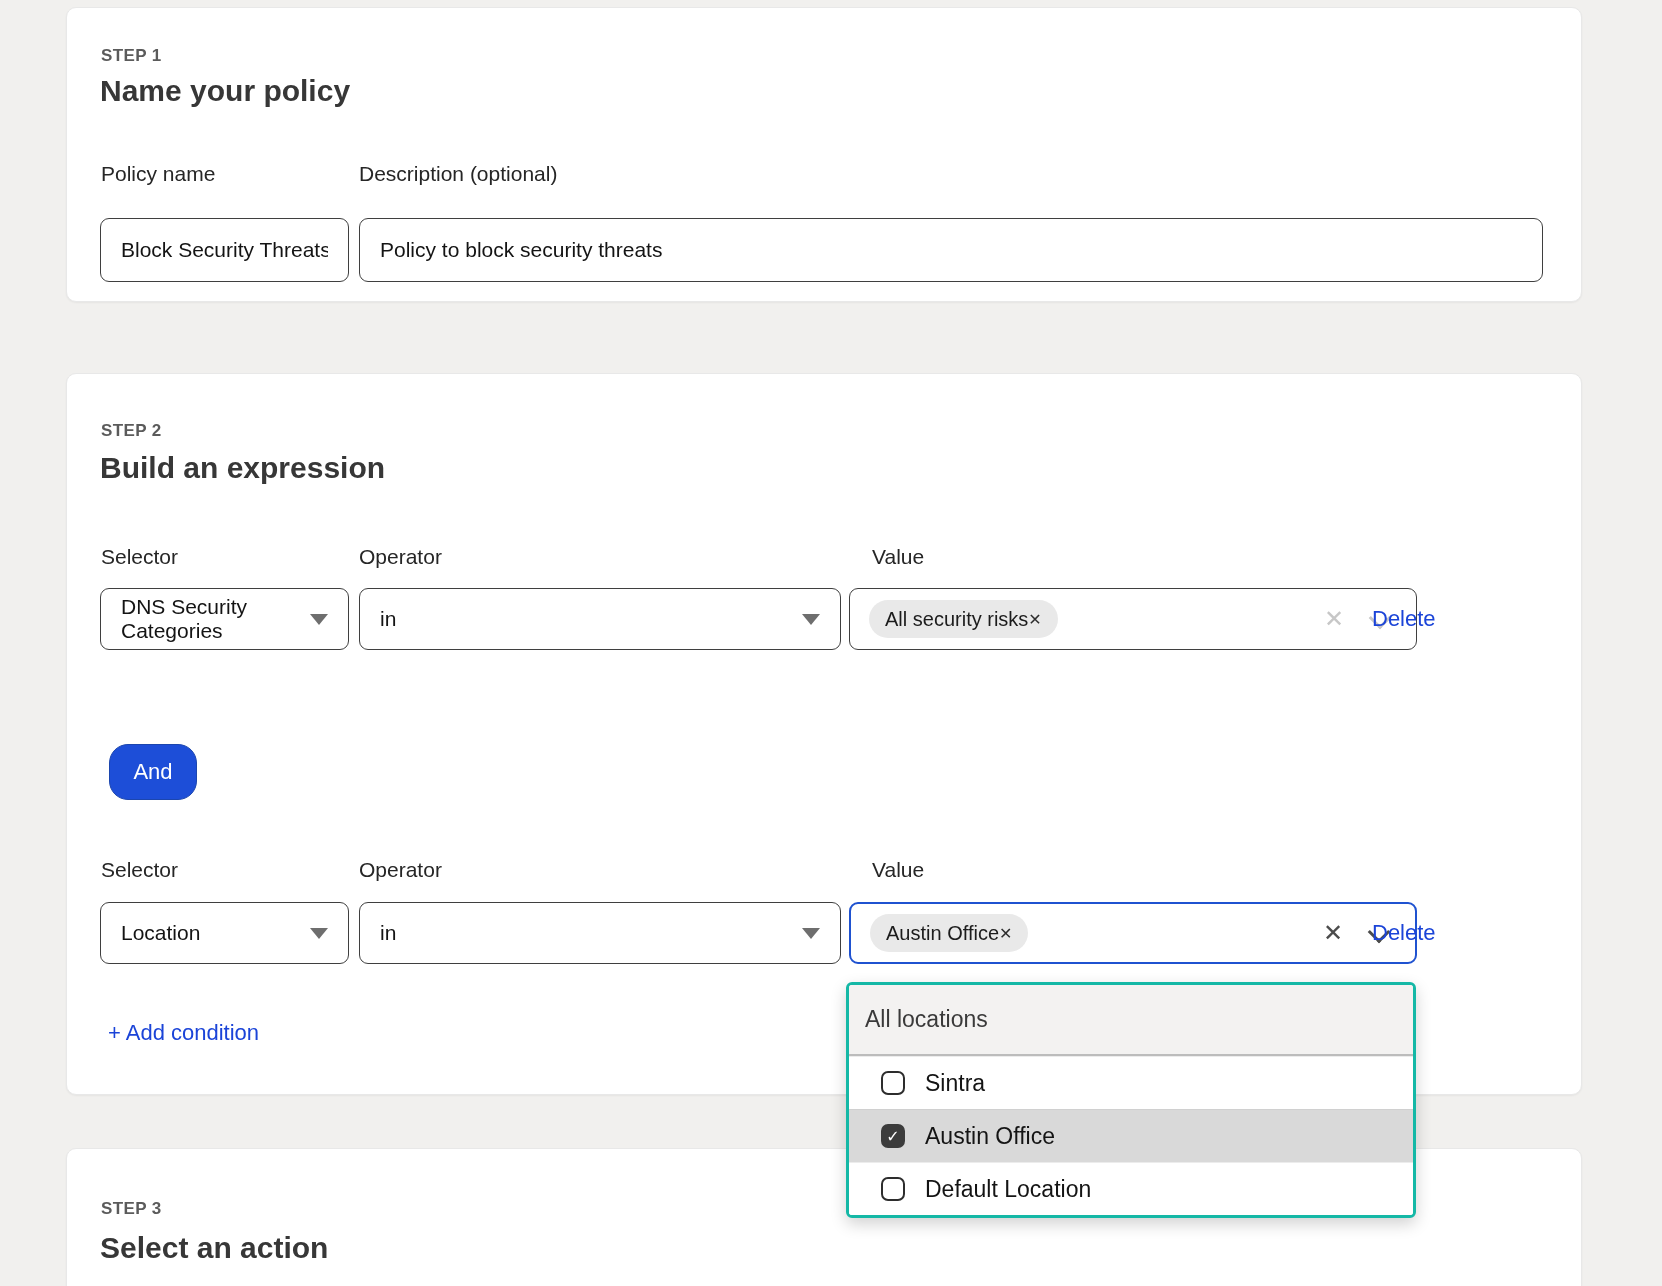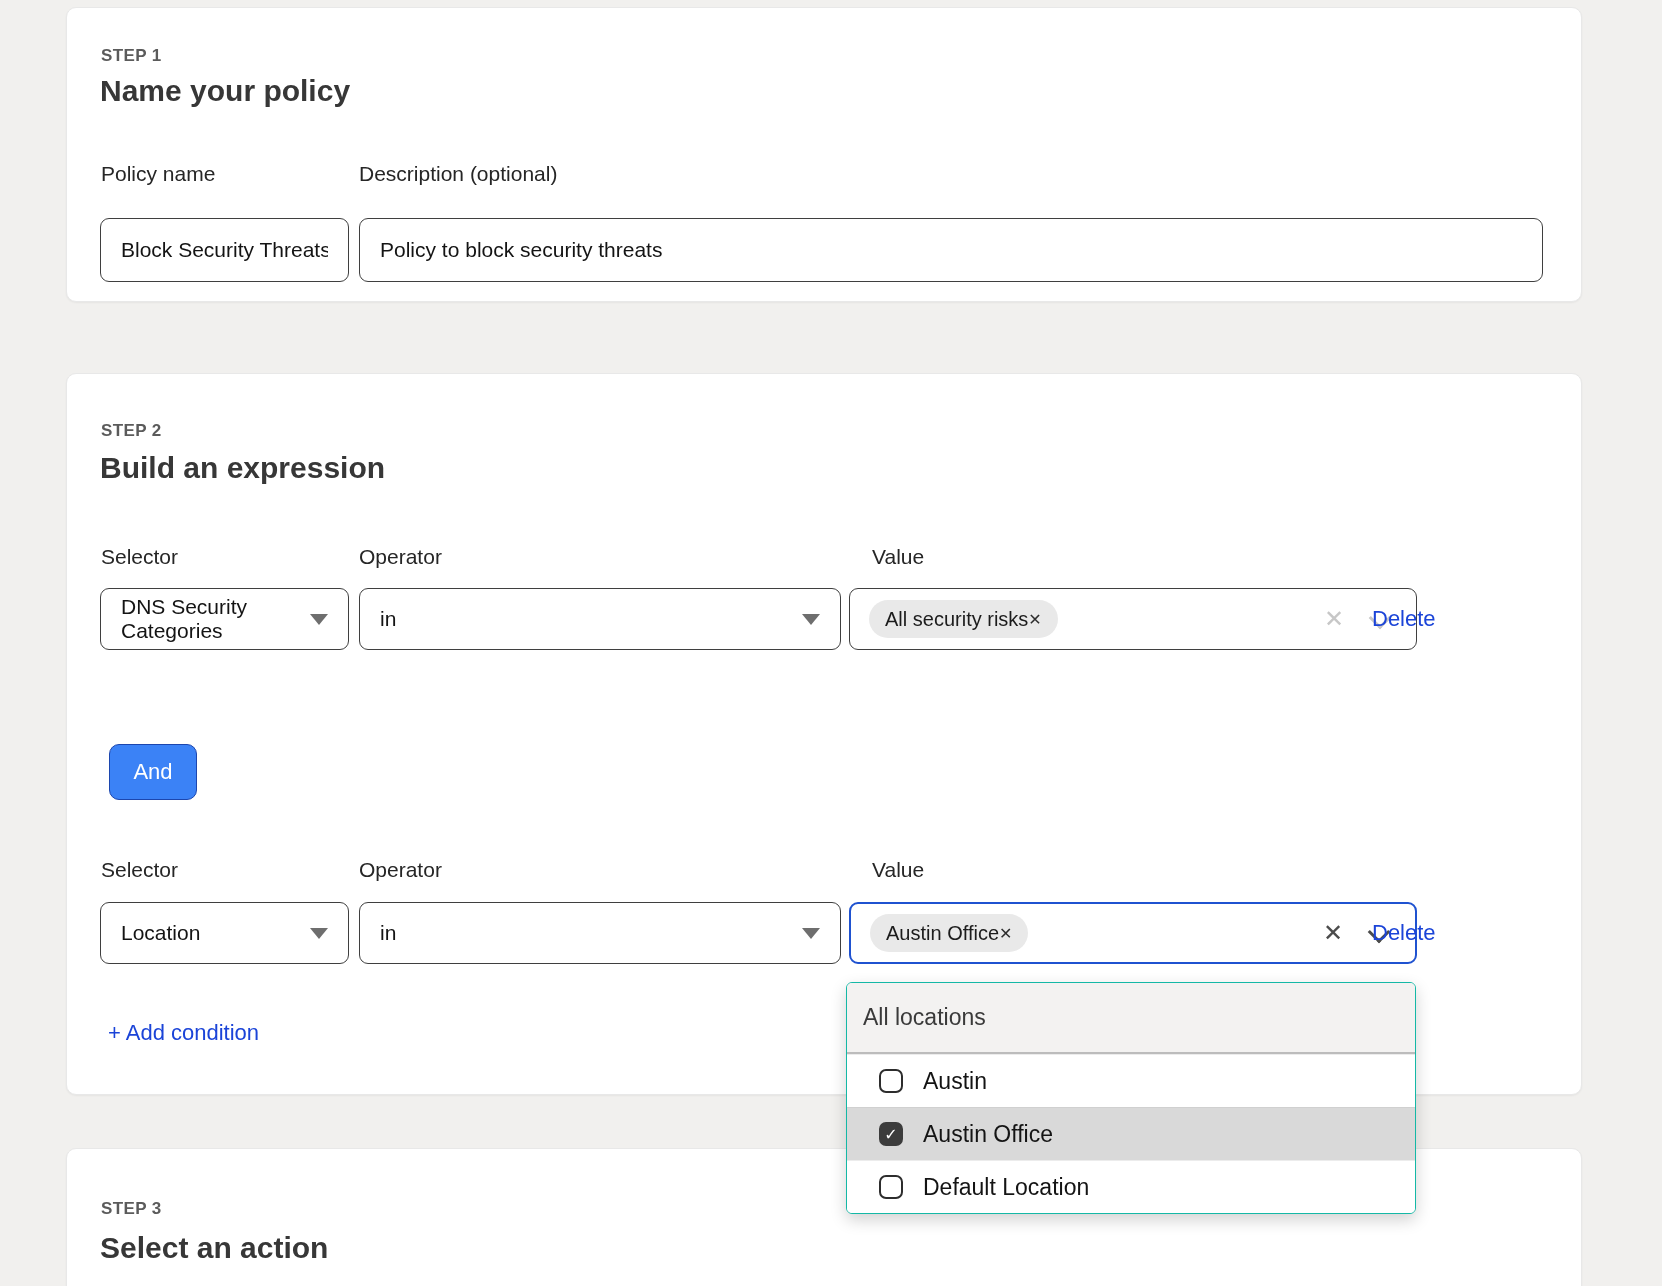--- a/index.html
+++ b/index.html
@@ -89,32 +89,32 @@
     transform:rotate(45deg);cursor:pointer;
   }
   .icons-muted .clear-x,.icons-muted .chevron-down{color:#c7c7c7;border-color:#c7c7c7;}
   .icons-dark .clear-x,.icons-dark .chevron-down{color:#4c4c4c;border-color:#4c4c4c;}
   .delete-link{
     position:absolute;left:1305px;top:50%;transform:translateY(-50%);
     font-size:22px;color:#1b44d8;cursor:pointer;
   }
   .and-btn{
     position:absolute;left:42px;top:370px;width:88px;height:56px;
-    background:#3b82f6;border:1px solid #1c46ae;border-radius:10px;
+    background:#1d4ed8;border:1px solid #1c46ae;border-radius:19px;
     color:#ffffff;font-size:22px;display:flex;align-items:center;justify-content:center;
     cursor:pointer;font-family:inherit;
   }
   .add-condition{
     position:absolute;left:41px;top:646px;font-size:22px;color:#1b44d8;cursor:pointer;
   }
 
   
   .dropdown{
     position:absolute;left:846px;top:982px;width:570px;z-index:10;
-    background:#fff;border:1px solid #14b8a6;border-radius:6px;
+    background:#fff;border:3px solid #14b8a6;border-radius:6px;
     box-shadow:0 6px 16px rgba(0,0,0,.18);overflow:hidden;box-sizing:border-box;
   }
   .dd-header{
     height:69px;background:#f3f2f1;border-bottom:2px solid #bcbcbc;
     display:flex;align-items:center;padding:0 16px;font-size:23px;color:#3a3a3a;
   }
   .dd-option{
     height:52px;display:flex;align-items:center;gap:20px;padding-left:32px;
     font-size:23px;color:#141414;cursor:pointer;border-top:1px solid #ececec;
     background:#fff;
@@ -213,21 +213,21 @@
   <section class="card" id="card-step3">
     <div class="step-label">STEP 3</div>
     <h2 class="card-title" style="margin:0">Select an action</h2>
   </section>
 
   <div class="dropdown">
     <div class="dd-header">All locations</div>
 
     <div class="dd-option">
       <span class="checkbox"></span>
-      <span>Austin</span>
+      <span>Sintra</span>
     </div>
 
     <div class="dd-option highlighted">
       <span class="checkbox checked">✓</span>
       <span>Austin Office</span>
     </div>
 
     <div class="dd-option">
       <span class="checkbox"></span>
       <span>Default Location</span>

